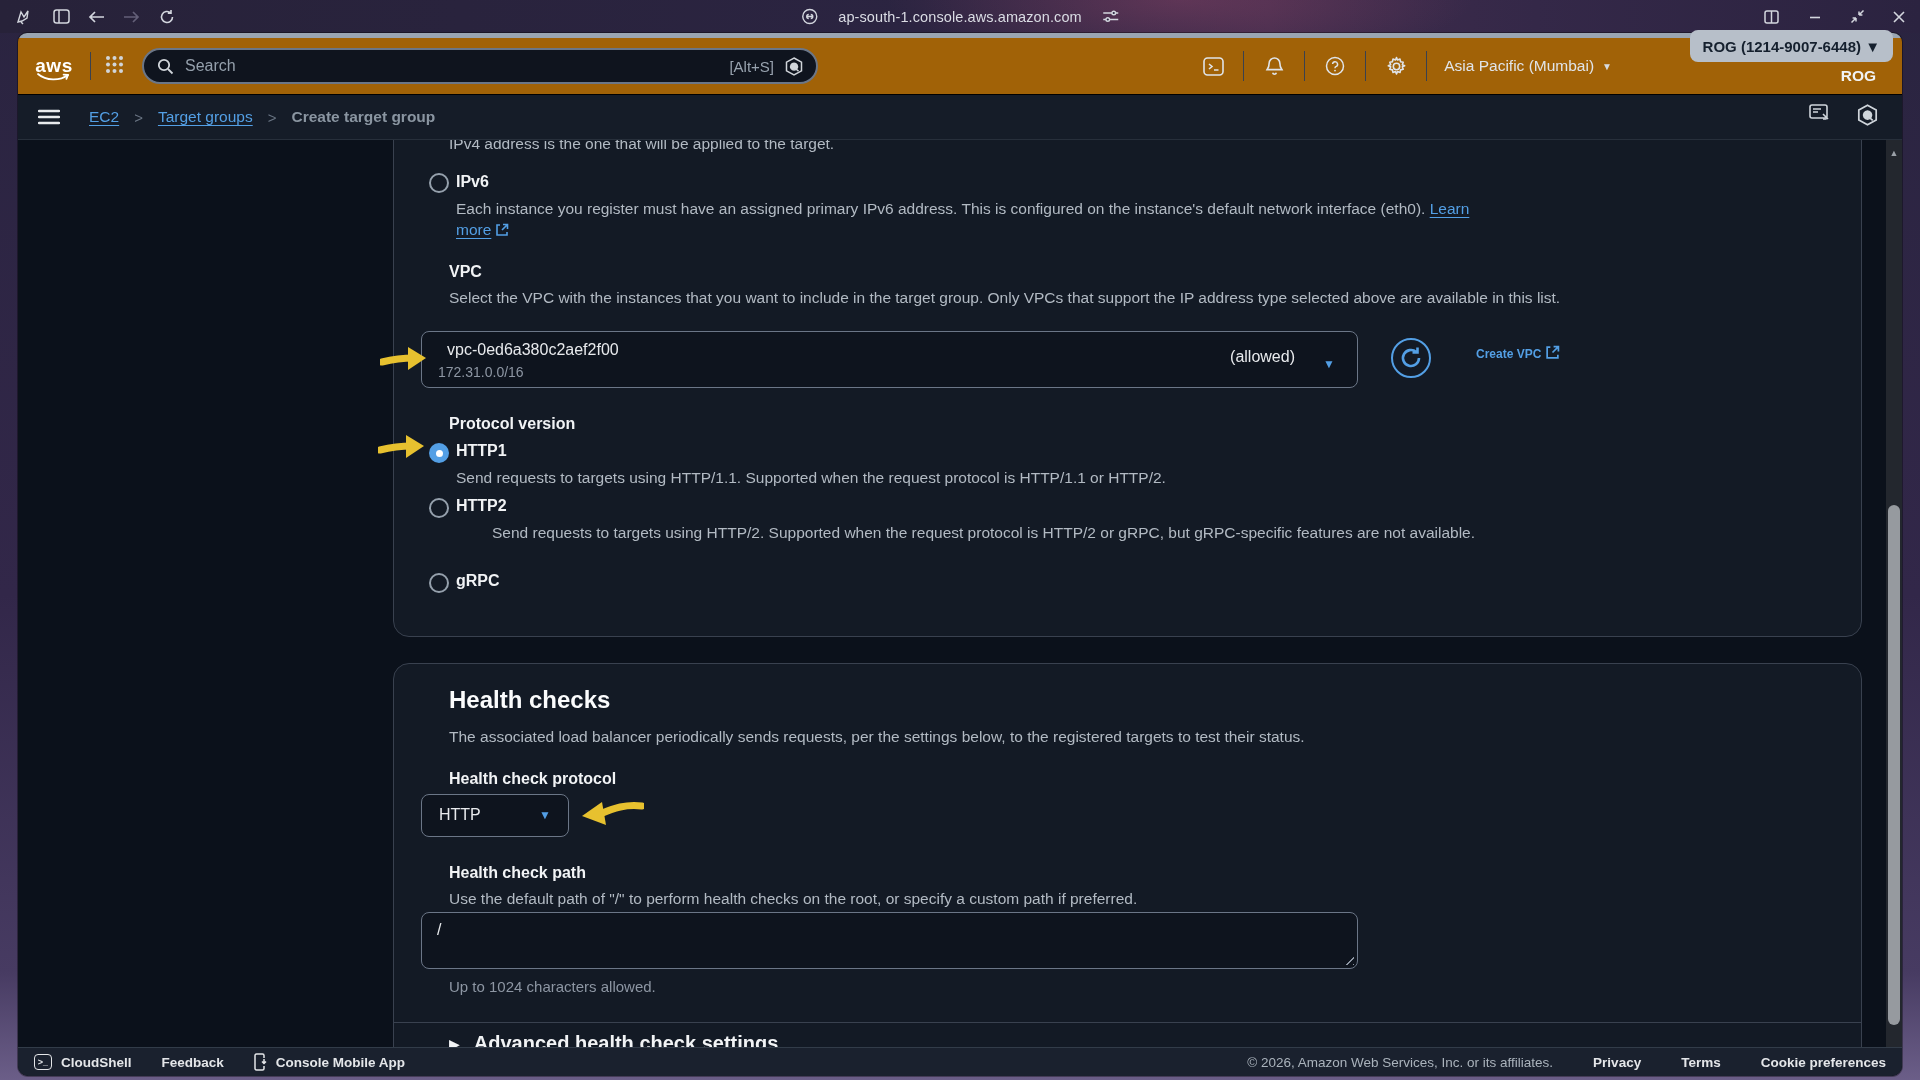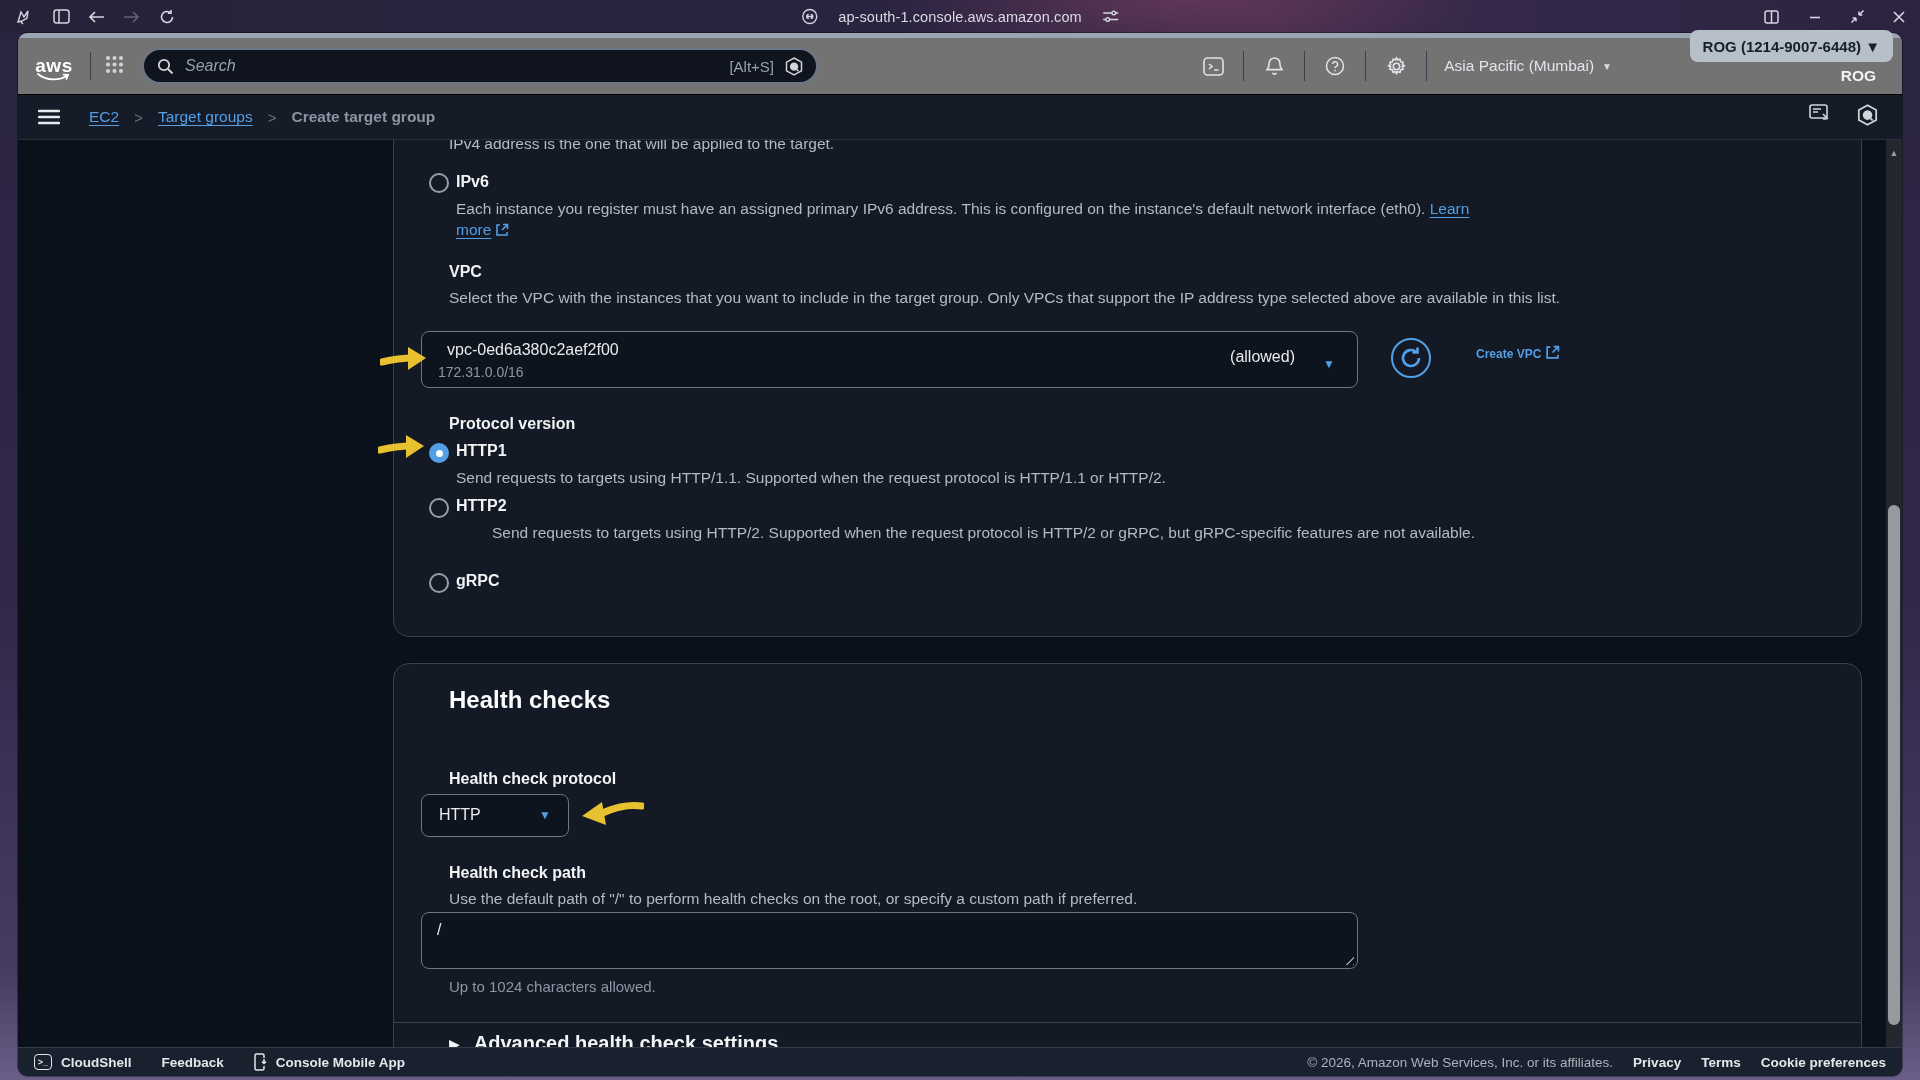--- a/index.html
+++ b/index.html
@@ -31,35 +31,35 @@
   
   .window {
     position:absolute; left:18px; top:33px; width:1884px; height:1043px;
     border-radius:9px 9px 10px 10px; overflow:hidden; background:#0b111b;
     box-shadow:0 0 0 1px rgba(0,0,0,.35);
   }
   .top-strip { height:5px; background:#9aa5b2; border-radius:9px 9px 0 0; }
 
   
   .aws-header {
-    position:relative; height:57px; background:#737373;
+    position:relative; height:57px; background:#a16207;
     display:flex; align-items:center; padding:0 14px;
     border-bottom:1px solid #000;
   }
   .aws-logo { position:relative; width:44px; text-align:center; }
   .aws-logo .word { font-size:19px; font-weight:700; letter-spacing:.5px; color:#fff; }
   .aws-logo svg { position:absolute; left:4px; bottom:-7px; }
   .vdiv { width:1px; height:28px; background:#39414f; margin:0 14px; }
   .vdiv2 { width:1px; height:30px; background:#39414f; margin:0 17px; }
   .grid-ico { color:#d1d5da; }
   .search-box {
     margin-left:18px; width:676px; height:36px; border:2px solid #6b7687; border-radius:19px;
     background:#0f141e; display:flex; align-items:center; padding:0 13px; gap:11px;
   }
-  .search-box .ph { font-style:italic; font-size:16px; color:#95a0ac; }
+  .search-box .ph { font-size:16px; color:#95a0ac; }
   .search-box .sp { flex:1; }
   .search-box .kbd { font-size:15px; color:#98a3af; }
   .hdr-right { margin-left:auto; display:flex; align-items:center; padding-right:276px; }
   .hdr-ic { color:#e0e4e9; display:flex; align-items:center; justify-content:center; width:26px; }
   .region { font-size:15.5px; color:#e0e4e9; display:flex; align-items:center; gap:8px; white-space:nowrap; }
   .region .car { font-size:10px; color:#d7dbe0; }
   .account-name { position:absolute; right:26px; top:29px; font-size:15.5px; font-weight:700; color:#f1f3f5; }
 
   
   .acct-badge {
@@ -142,21 +142,21 @@
   .scroll-thumb { position:absolute; left:2px; top:365px; width:12px; height:520px; background:#969a9f; border-radius:7px; }
 
   
   .footer {
     position:absolute; left:0; bottom:0; width:1884px; height:29px; background:#1a212e;
     border-top:1px solid #323c49; display:flex; align-items:center; padding:0 16px;
     border-radius:0 0 10px 10px;
   }
   .foot-item { display:flex; align-items:center; gap:9px; font-size:13.5px; font-weight:700; color:#e4e6e9; }
   .foot-gap { width:30px; }
-  .foot-right { margin-left:auto; display:flex; align-items:center; gap:20px; }
+  .foot-right { margin-left:auto; display:flex; align-items:center; gap:40px; }
   .copyright { font-size:13.5px; color:#aab3bc; font-weight:400; }
   .foot-link { font-size:13.5px; font-weight:700; color:#e4e6e9; }
   .term-sq {
     width:18px; height:16px; border:1.6px solid #e4e6e9; border-radius:4px;
     font-size:9px; font-weight:700; color:#e4e6e9; display:flex; align-items:center; justify-content:center; letter-spacing:0;
   }
 </style>
 </head>
 <body>
 
@@ -393,20 +393,21 @@
       <span class="radio off" style="left:35px;top:373px;"></span>
       <div class="lbl" style="position:absolute;left:62px;top:372px;">HTTP2</div>
       <div class="desc" style="position:absolute;left:62px;top:397px;width:1085px;margin-left:36px;">Send requests to targets using HTTP/2. Supported when the request protocol is HTTP/2 or gRPC, but gRPC-specific features are not available.</div>
 
       <span class="radio off" style="left:35px;top:448px;"></span>
       <div class="lbl" style="position:absolute;left:62px;top:447px;">gRPC</div>
     </div>
 
     <div class="card" id="card-health">
       <div class="h2" style="position:absolute;left:55px;top:22px;">Health checks</div>
+      <div class="desc" style="position:absolute;left:55px;top:62px;width:1250px;">The associated load balancer periodically sends requests, per the settings below, to the registered targets to test their status.</div>
 
       <div class="lbl" style="position:absolute;left:55px;top:106px;">Health check protocol</div>
       <div class="select-sm" style="left:27px;top:130px;">
         <span class="v">HTTP</span>
         <span class="c">▼</span>
       </div>
 
       <div class="lbl" style="position:absolute;left:55px;top:200px;">Health check path</div>
       <div class="desc" style="position:absolute;left:55px;top:224px;width:1250px;">Use the default path of "/" to perform health checks on the root, or specify a custom path if preferred.</div>
       <div class="textarea" style="left:27px;top:248px;width:937px;">

